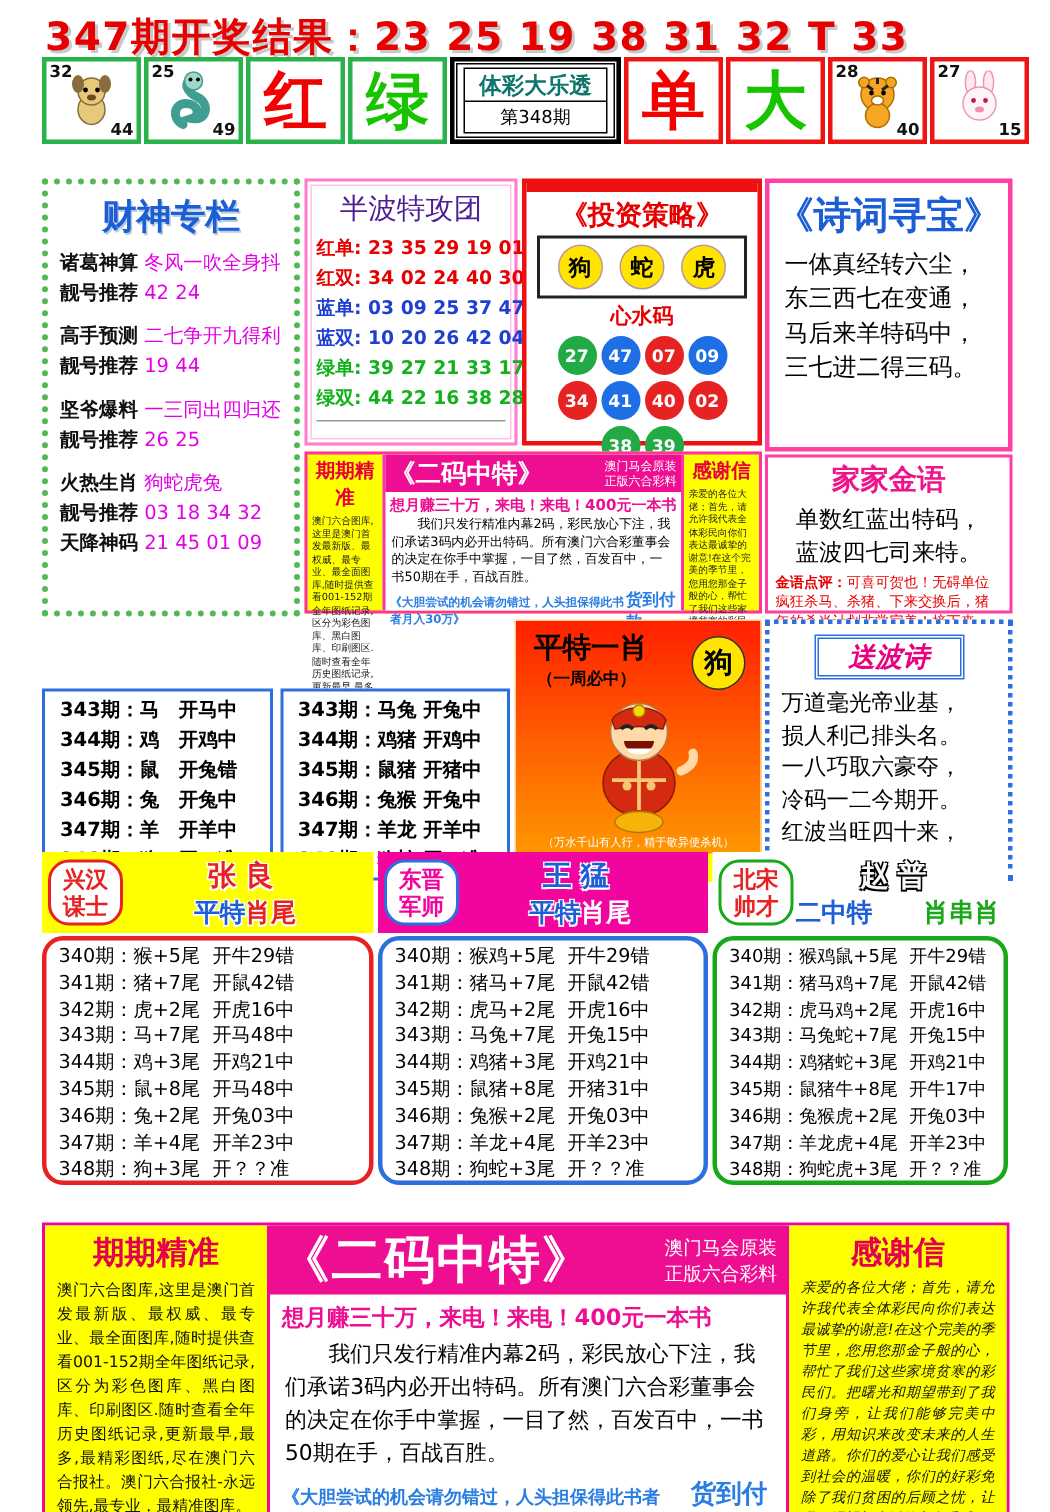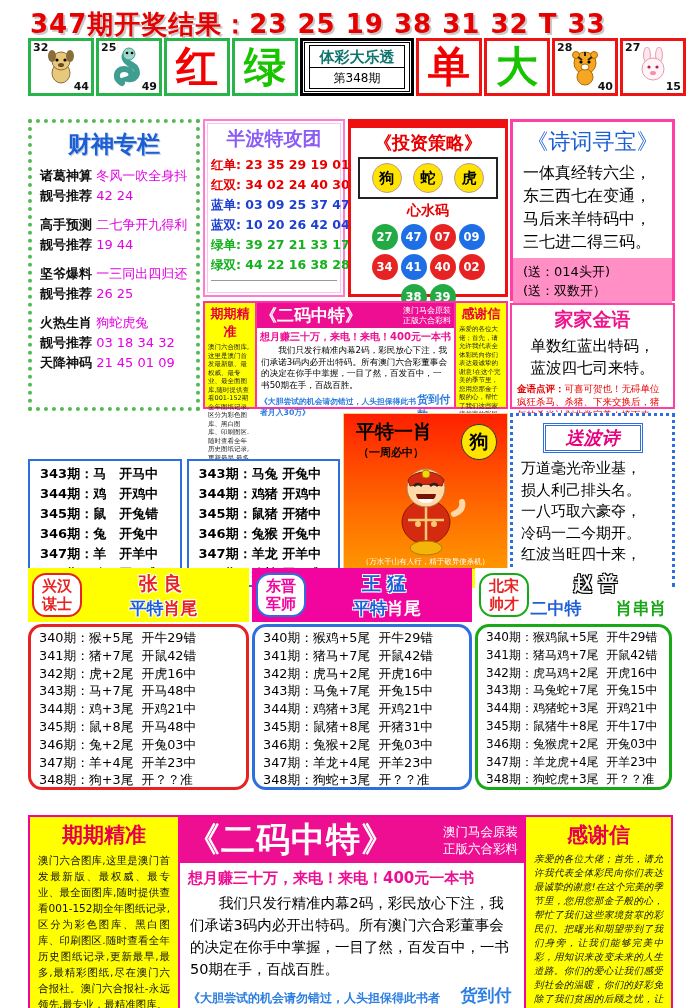--- a/index.html
+++ b/index.html
@@ -34,21 +34,21 @@
 
   #caishen { left:28px; top:96px; width:172px; height:292px; border:4px dotted #53b953; padding:4px 8px; }
   #caishen .title { text-align:center; color:#1c5ed6; font-size:23px; font-weight:bold; margin:2px 0 6px; text-shadow:1px 1px 0 #bcd; }
   #caishen .row { font-size:13px; line-height:20px; white-space:pre; }
   #caishen .row[data-gap] { margin-top:9px; }
   #caishen .row b { color:#111; font-weight:bold; }
   #caishen .row span.val { color:#e400e4; }
 
   #banbo { left:203px; top:96px; width:142px; height:178px; border:2px solid #ff7ad0;
      box-shadow:inset 0 0 0 2px #fff, inset 0 0 0 3px #ffc2e8; padding:5px 6px; }
-  #banbo .title { text-align:center; color:#8b5cf6; font-size:19px; font-weight:bold; margin-bottom:3px; }
+  #banbo .title { text-align:center; color:#4c1d95; font-size:19px; font-weight:normal; margin-bottom:3px; }
   #banbo .row { font-size:12.5px; font-weight:bold; line-height:20px; white-space:pre; }
   #banbo .row[data-color="red"]   { color:#e60000; }
   #banbo .row[data-color="blue"]  { color:#1e3fd0; }
   #banbo .row[data-color="green"] { color:#13b11c; }
   #banbo .hr { border-top:1px solid #999; margin-top:5px; }
 
   #strategy { left:348px; top:96px; width:160px; height:178px; border:3px solid #ee1111; padding:0 5px; }
   #strategy .topbar { height:6px; background:#ee1111; margin:0 -5px; }
   #strategy .title { text-align:center; color:#e80000; font-size:18px; font-weight:bold; margin:3px 0 2px; }
   #strategy .zbox { border:2px solid #222; display:flex; justify-content:space-around; align-items:center; padding:4px 6px; margin:0 2px; }
@@ -56,21 +56,21 @@
      font-size:15px; font-weight:bold; display:flex; align-items:center; justify-content:center; }
   #strategy .sub { text-align:center; color:#e80000; font-size:14px; font-weight:bold; margin:3px 0 2px; }
   #strategy .balls { display:flex; flex-wrap:wrap; justify-content:center; }
   .ball { width:26px; height:26px; border-radius:50%; margin:2px 1.5px; color:#fff; font-size:11.5px; font-weight:bold;
      display:flex; align-items:center; justify-content:center; }
   .ball[data-color="red"]   { background:#e62222; }
   .ball[data-color="blue"]  { background:#1e6ee6; }
   .ball[data-color="green"] { background:#22aa44; }
 
   #poem1 { left:510px; top:96px; width:165px; height:182px; border:3px solid #ff3fa4; }
-  #poem1 .title { text-align:center; color:#1c5ed6; font-size:22px; font-weight:normal; margin:5px 0 4px; }
+  #poem1 .title { text-align:center; color:#1c5ed6; font-size:25px; font-weight:bold; margin:5px 0 4px; }
   #poem1 .line { font-size:16px; color:#000; line-height:23px; padding-left:10px; white-space:pre; }
   #poem1 .gifts { background:#ff8fc4; padding:4px 0 4px 10px; margin-top:5px; }
   #poem1 .gift { font-size:13px; color:#000; line-height:19px; white-space:pre; }
 
   
   #midad { left:203px; top:278px; width:305px; height:108px; background:#ffff00; border:2px solid #ff30a8; display:flex; }
   #midad .strip { width:56px; padding:2px 3px; }
   #midad .strip .t { color:#e8003c; font-size:13px; font-weight:bold; text-align:center; }
   #midad .strip .txt { font-size:6.5px; line-height:8.5px; color:#222; margin-top:2px; }
   #midad .mid { flex:1; background:#fff; border-left:2px solid #ff30a8; border-right:2px solid #ff30a8; display:flex; flex-direction:column; }
@@ -279,25 +279,20 @@
   </div>
 
   <div id="poem1" class="panel">
     <div class="title">《诗词寻宝》</div>
     <div>
         <div class="line">一体真经转六尘，</div>
         <div class="line">东三西七在变通，</div>
         <div class="line">马后来羊特码中，</div>
         <div class="line">三七进二得三码。</div>
       </div>
-    <div class="gifts">
-        <div class="gift">(送：014头开)</div>
-        <div class="gift">(送：双数开）</div>
-        <div class="gift">（送：野兽中）</div>
-      </div>
   </div>
 
   <div id="midad" class="panel">
     <div class="strip">
       <div class="t">期期精准</div>
       <div class="txt">澳门六合图库,这里是澳门首发最新版、最权威、最专业、最全面图库,随时提供查看001-152期全年图纸记录,区分为彩色图库、黑白图库、印刷图区.随时查看全年历史图纸记录,更新最早,最多,最精彩图纸,尽在澳门六合报社。澳门六合报社-永远领先,最专业,最精准图库。</div>
     </div>
     <div class="mid">
       <div class="band">
         <span class="big">《二码中特》</span>

